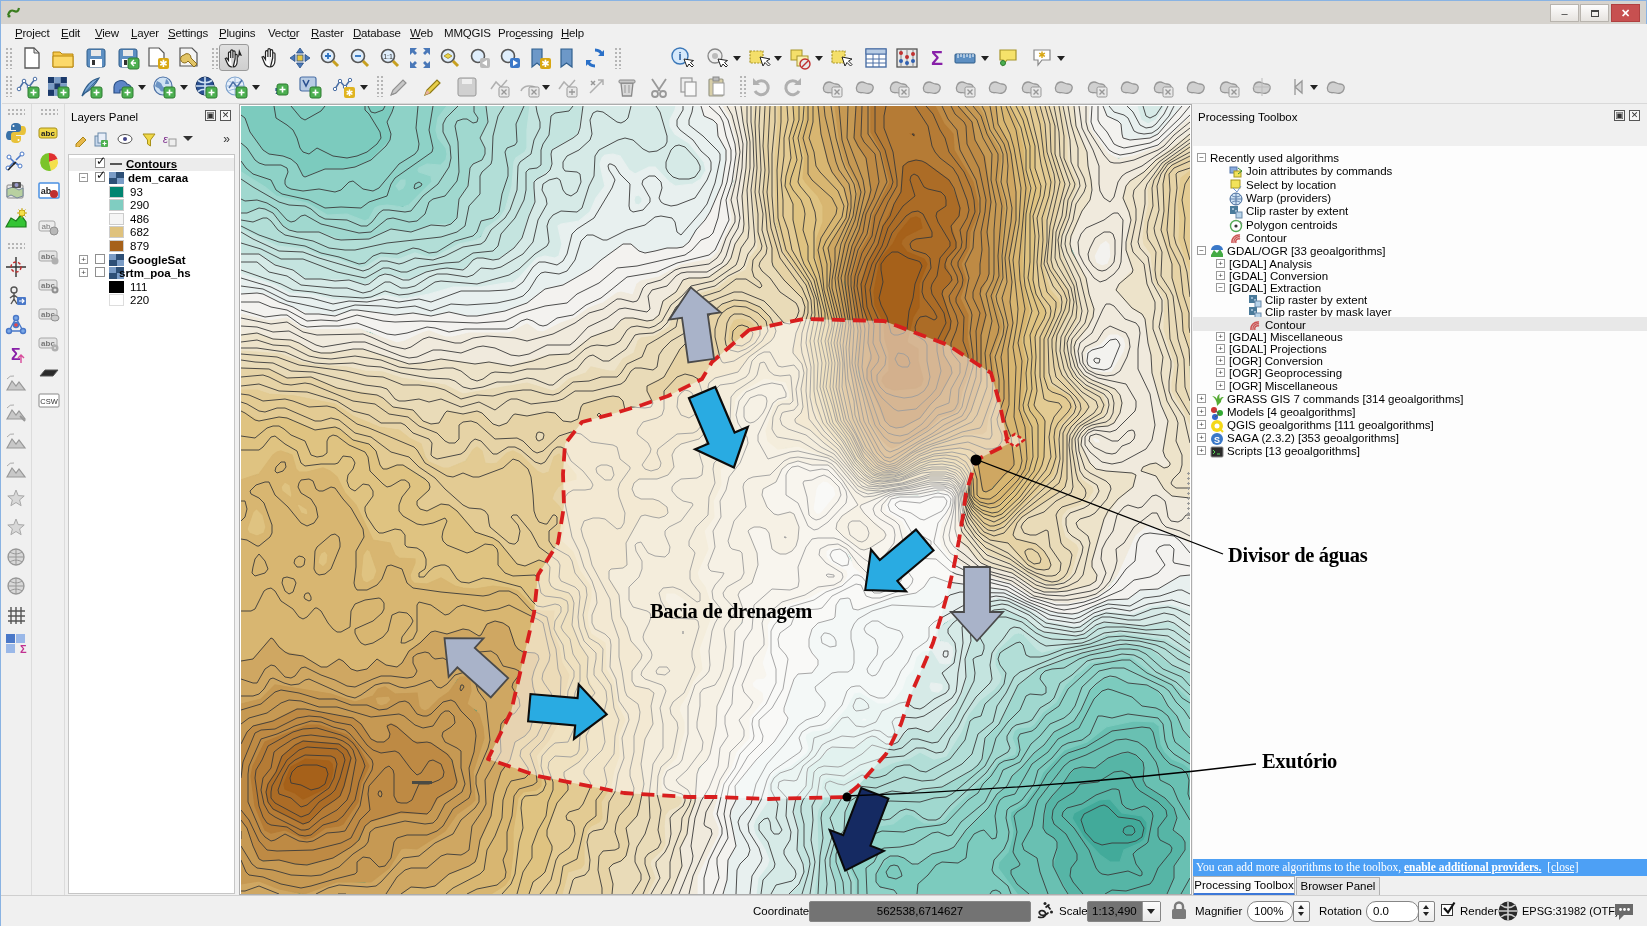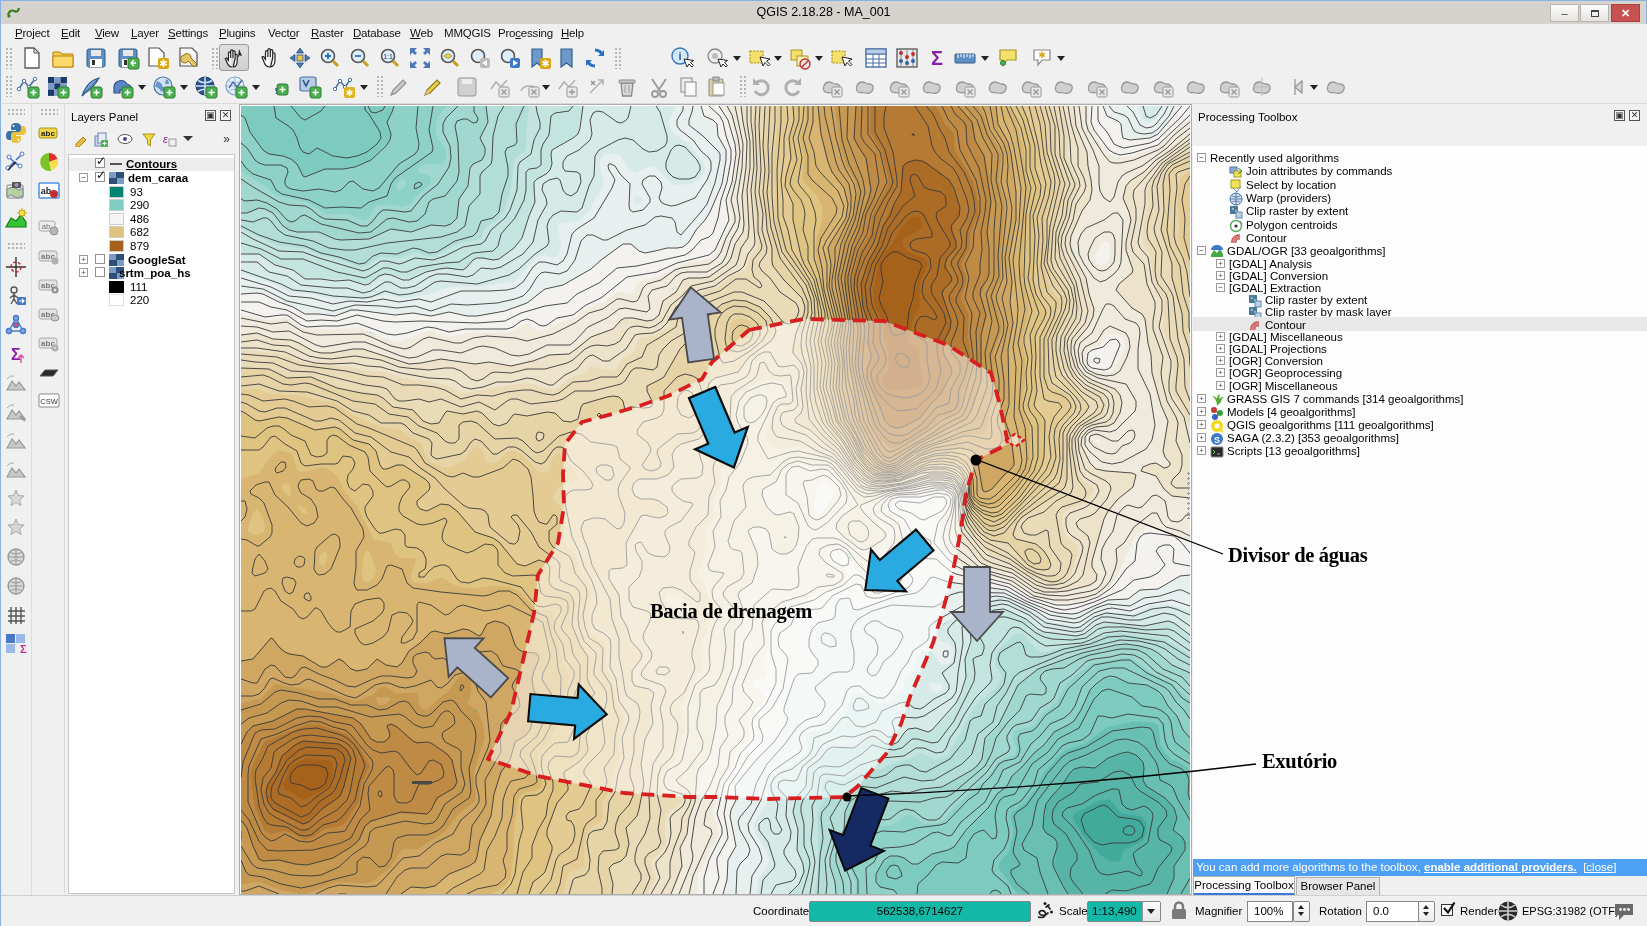--- a/index.html
+++ b/index.html
@@ -41,40 +41,39 @@
 
 #mapwrap { position:absolute; left:238px; top:103px; width:953px; height:791px; background:#fff; border:1px solid #adadad; }
 #map { position:absolute; left:1px; top:1px; width:949px; height:788px; overflow:hidden; }
 
 #proc { position:absolute; left:1192px; top:103px; width:454px; height:793px; background:#f0f0f0; }
 #proc .ptitle { position:absolute; left:5px; top:7px; font-size:11.5px; color:#000; }
 #searchbox { position:absolute; left:2px; top:22px; width:450px; height:17px; background:#fff; border:1px solid #9c9c9c; border-radius:2px; font-size:11px; font-style:italic; color:#999; padding:1px 4px; }
 #ptree { position:absolute; left:0px; top:42px; width:454px; height:713px; background:#fdfdfd; font-size:11.5px; color:#000; overflow:hidden; }
 .prow { position:absolute; height:13px; white-space:nowrap; }
 
-#bluebar { position:absolute; left:1192px; top:858px; width:455px; height:17px; background:#4da0f5; color:#fff; font-size:11.5px; line-height:17px; white-space:nowrap; overflow:hidden; }
+#bluebar { position:absolute; left:1192px; top:858px; width:455px; height:17px; background:#4da0f5; color:#fff; font-size:11.5px; line-height:17px; white-space:nowrap; overflow:hidden;font-family:Liberation Serif, serif; }
 
 #tabs { position:absolute; left:1192px; top:875px; width:455px; height:19px; }
 
 #status { position:absolute; left:0; top:894px; width:1647px; height:32px; background:#f0f0f0; border-top:1px solid #cfcfcf; font-size:11.5px; color:#000; }
-.inp { position:absolute; background:#14b8a6; border:1px solid #868686; border-radius:2px; font-size:11.5px; }
-.spin { position:absolute; background:#fff; border:1px solid #868686; border-radius:0; font-size:11.5px; }
+.inp { position:absolute; background:#737373; border:1px solid #868686; border-radius:2px; font-size:11.5px; }
+.spin { position:absolute; background:#fff; border:1px solid #868686; border-radius:10px; font-size:11.5px; }
 
 #overlay { position:absolute; left:0; top:0; width:1647px; height:926px; pointer-events:none; }
 .lbl { position:absolute; font-weight:bold; font-size:20.5px; letter-spacing:-0.3px; color:#000; white-space:nowrap;font-family:Liberation Serif, serif; }
 </style>
 </head>
 <body>
 <div id="win">
 <div id="titlebar">
       <div style="position:absolute;left:5px;top:4px;width:15px;height:15px"><svg width="15" height="15">
           <path d="M2 10 Q4 4 8 6 Q12 8 13 3" stroke="#3a7d1e" stroke-width="2.2" fill="none"></path>
           <circle cx="3" cy="11" r="1.6" fill="#3a7d1e"></circle>
         </svg></div>
-      <div id="titletxt">QGIS 2.18.28 - MA_001</div>
       <div class="winbtn" style="right:67px">–</div>
       <div class="winbtn" style="right:37px"><span style="display:inline-block;width:8px;height:7px;border:1px solid #444;border-top:2px solid #444;margin-top:4px"></span></div>
       <div class="winbtn" id="btnclose" style="right:6px">✕</div>
     </div>
     <div id="menubar">
       <span class="mi" style="left:13px"><u>P</u>roject</span>
       <span class="mi" style="left:59px"><u>E</u>dit</span>
       <span class="mi" style="left:93px"><u>V</u>iew</span>
       <span class="mi" style="left:129px"><u>L</u>ayer</span>
       <span class="mi" style="left:166px"><u>S</u>ettings</span>

